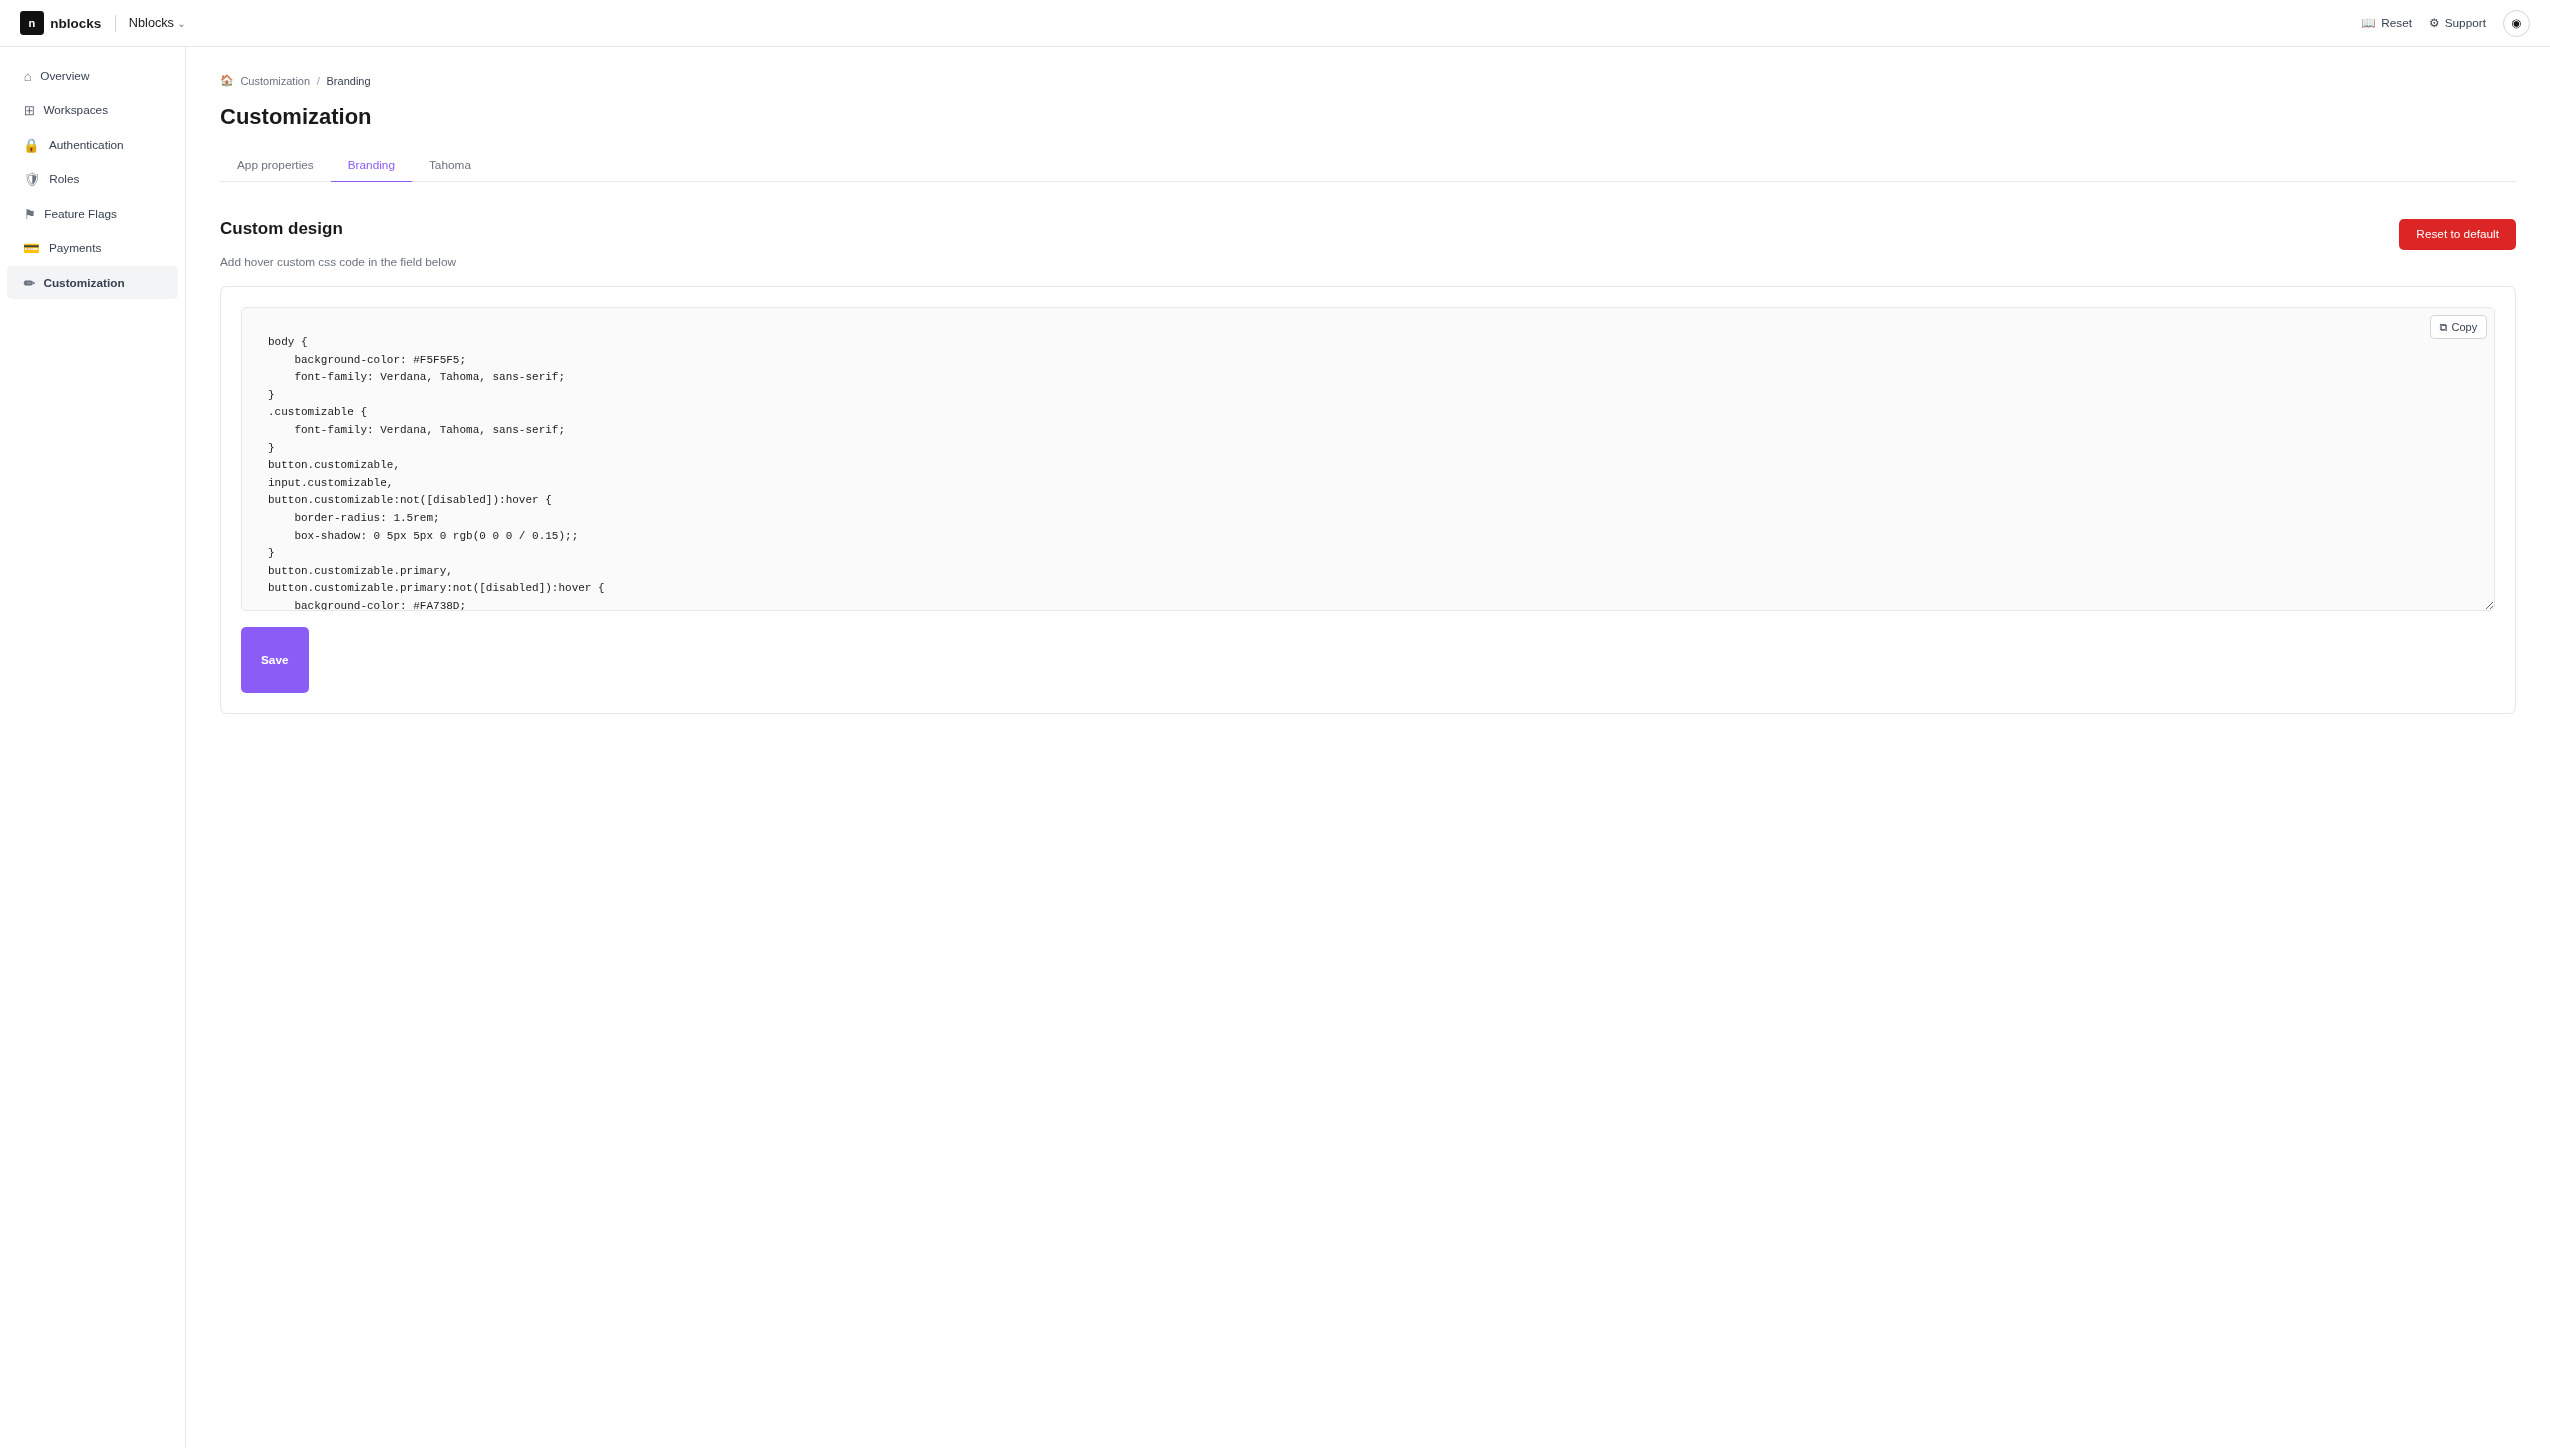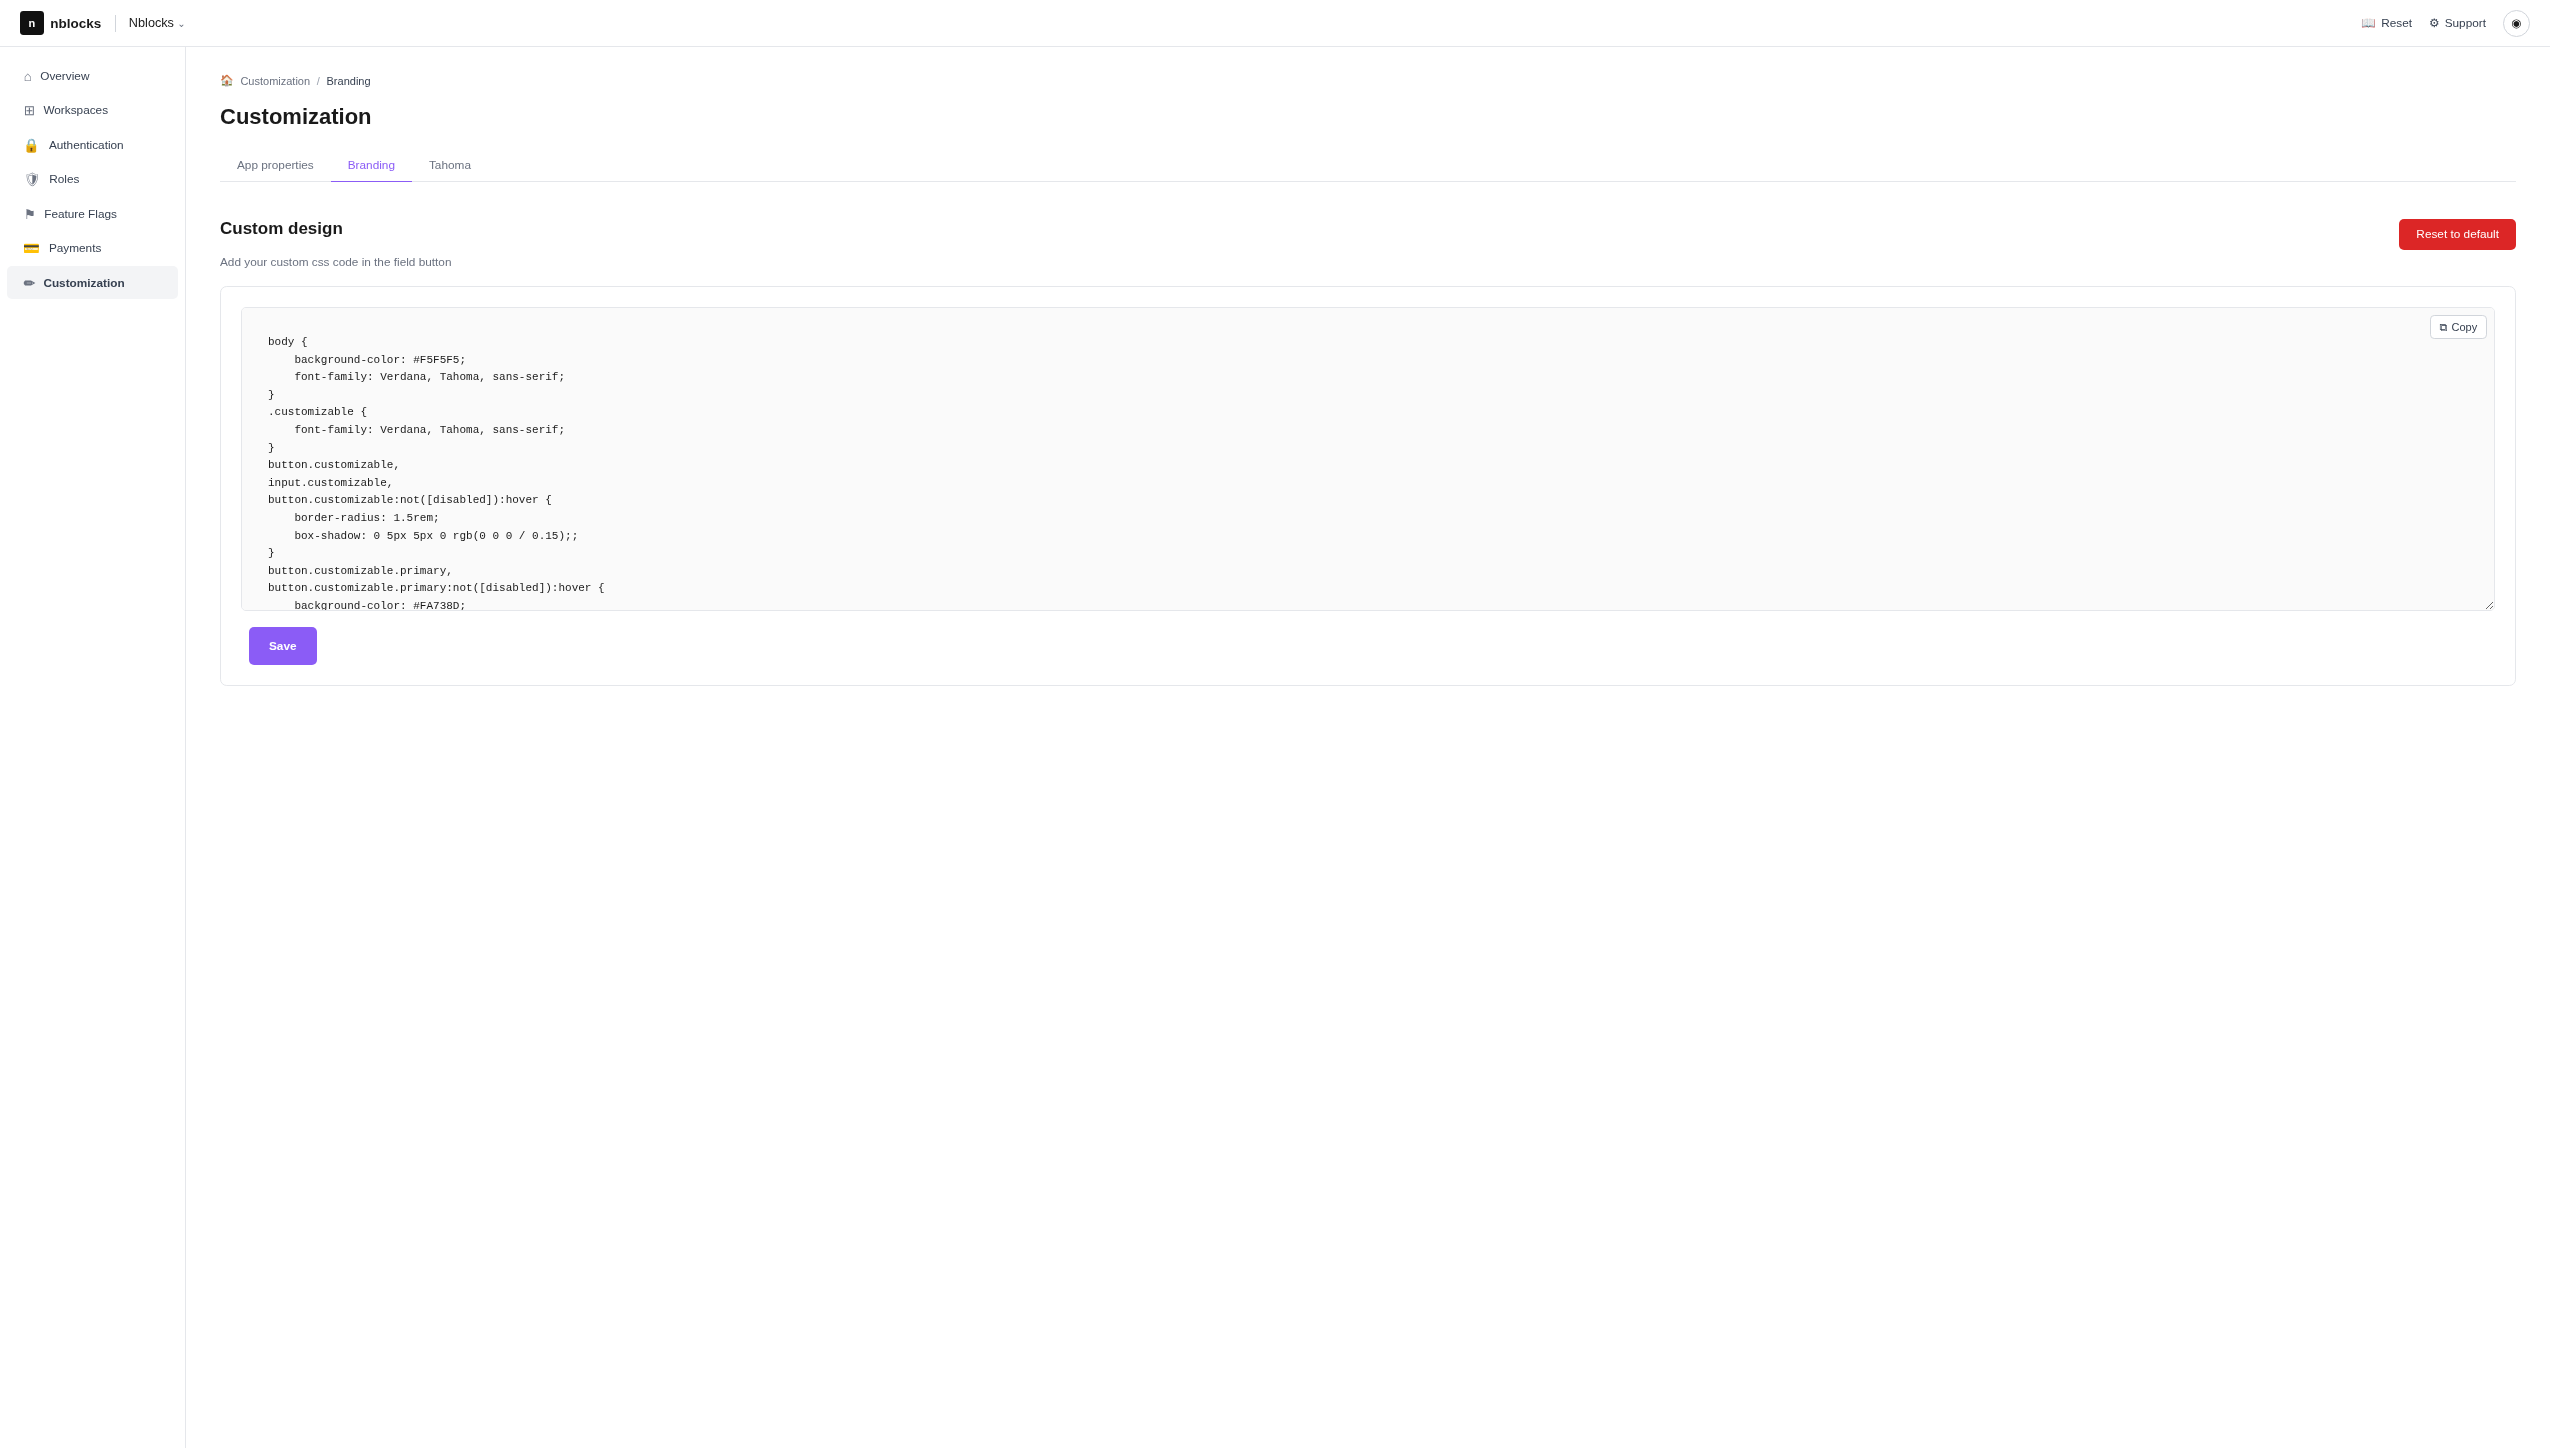--- a/index.html
+++ b/index.html
@@ -79,21 +79,21 @@
     }
     textarea {
       width: 100%; min-height: 304px; border: 0.8px solid #e5e7eb;
       border-radius: 5px; padding: 26px; font-family: 'Courier New', monospace;
       font-size: 11px; line-height: 1.6; resize: vertical; color: #1a1a1a;
       background: #fafafa; outline: none;
     }
 
     .save-btn {
       background: #8b5cf6; color: #fff; border: none; border-radius: 5px;
-      padding: 12px 20px; font-size: 11.8px; font-weight: 600; cursor: pointer; margin-left: 8px;
+      padding: 26px 20px; font-size: 11.8px; font-weight: 600; cursor: pointer;
     }
   </style>
 </head>
 <body>
 
 <nav class="topnav">
   <div class="topnav-left">
     <div class="logo">
       <div class="logo-icon">
         <span>n</span>
@@ -173,21 +173,21 @@
         <span>Branding</span>
       </div>
       <div class="tab">
         <span>Tahoma</span>
       </div>
     </div>
 
     <div class="section-header">
       <div>
         <div class="section-title">Custom design</div>
-        <div class="section-desc">Add your custom css code in the field button</div>
+        <div class="section-desc">Add hover custom css code in the field below</div>
       </div>
       <button class="reset-btn">Reset to default</button>
     </div>
 
     <div class="code-card">
       <div class="code-area-wrapper">
         <button class="copy-btn">
           <span>⧉</span>
           <span>Copy</span>
         </button>

